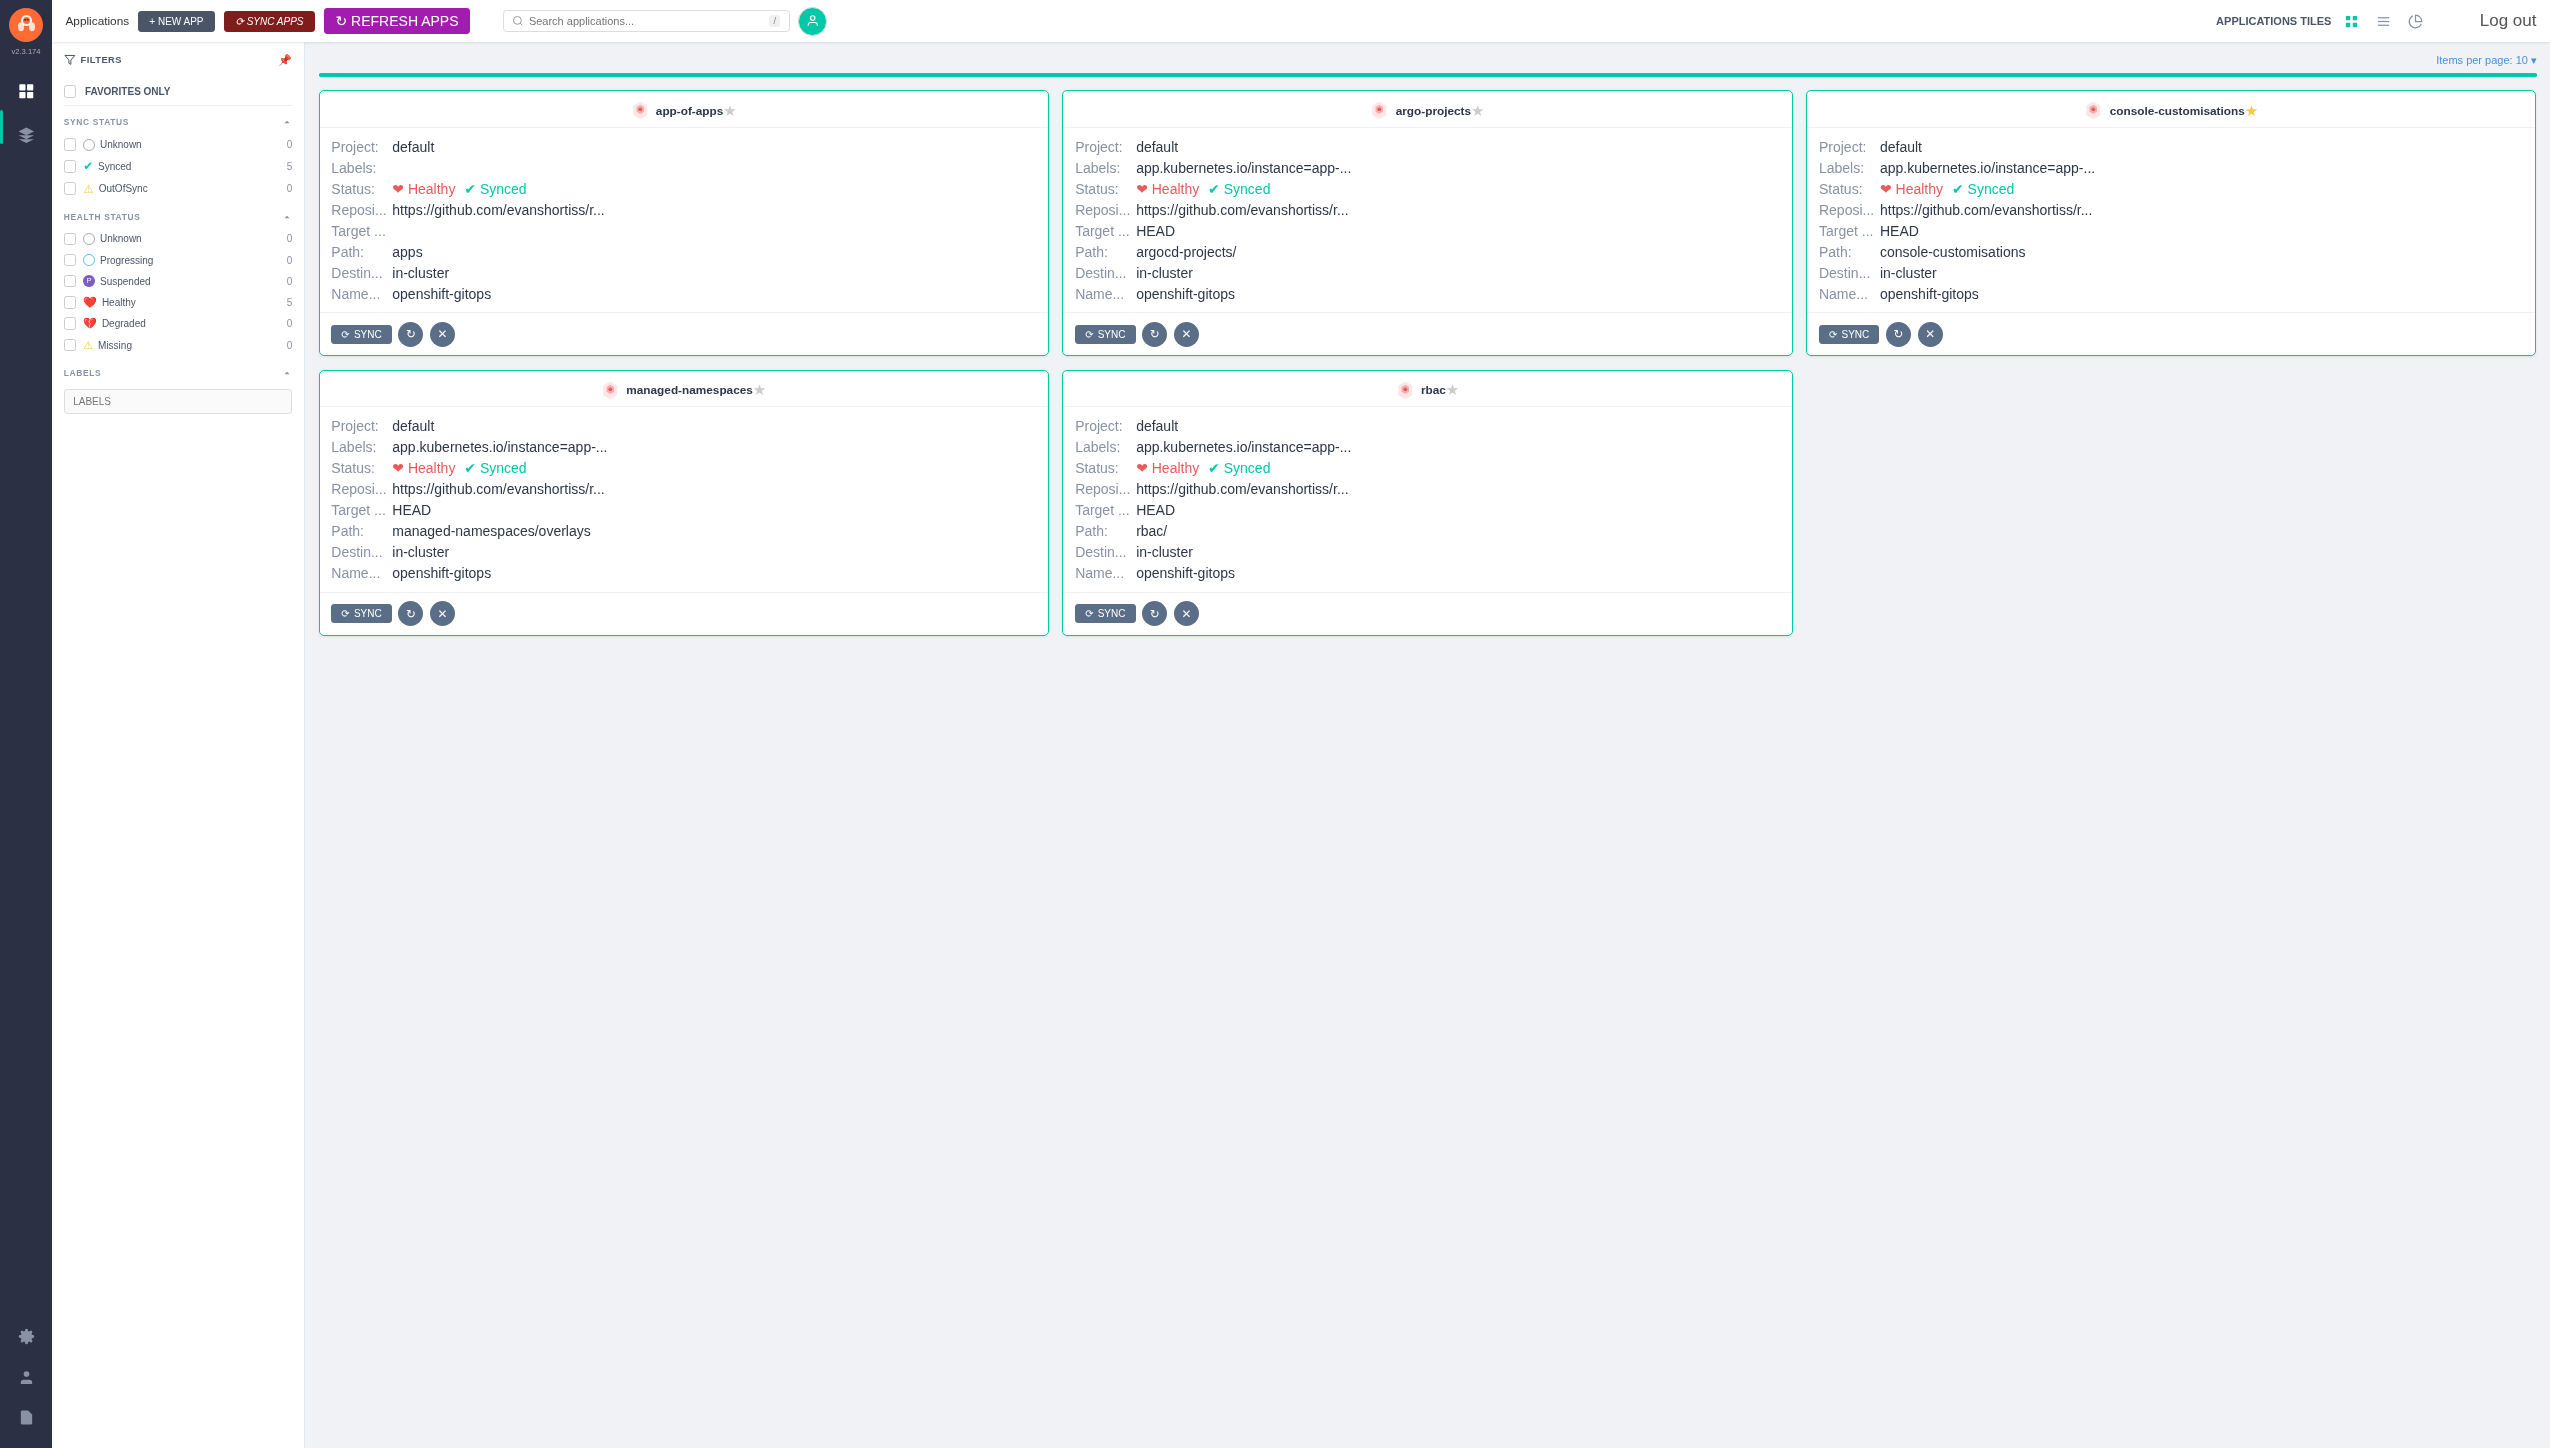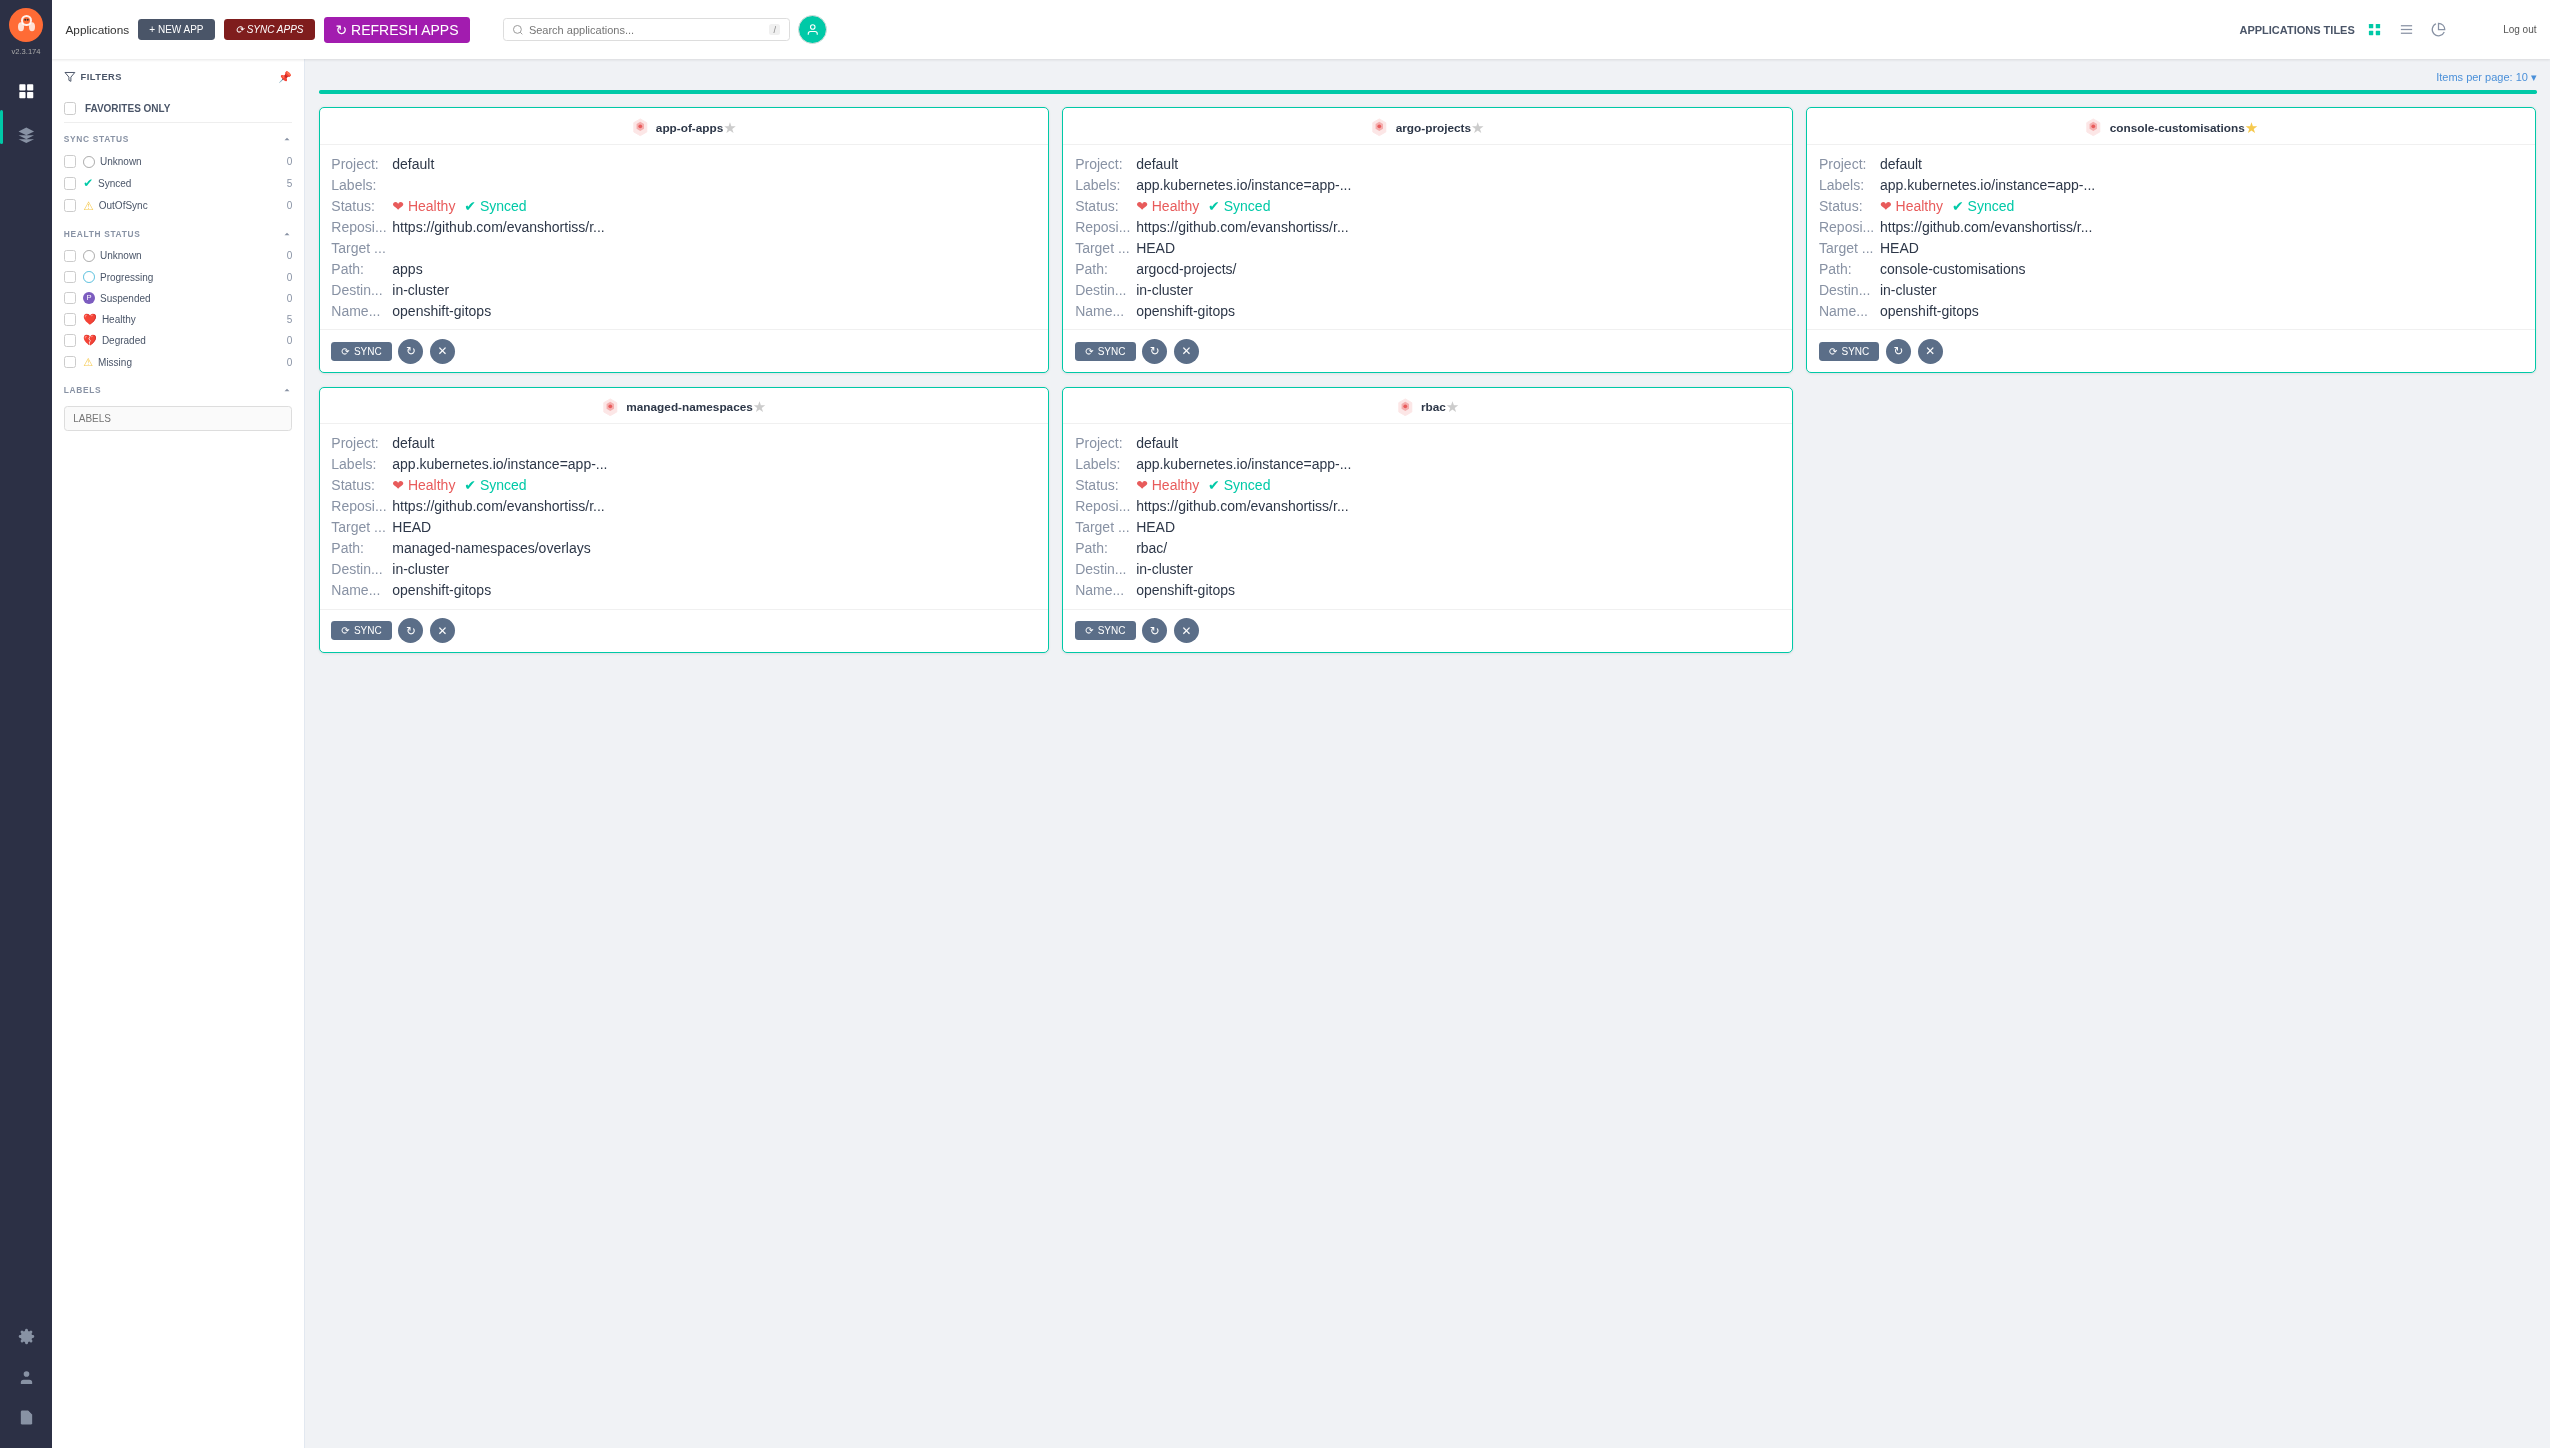--- a/index.html
+++ b/index.html
@@ -52,21 +52,21 @@
     #main {
       flex: 1;
       display: flex;
       flex-direction: column;
       overflow: hidden;
     }
 
     
     #topbar {
       background: #fff;
-      height: 59px;
+      height: 42px;
       display: flex;
       align-items: center;
       padding: 0 13.5px;
       box-shadow: 0 0.8px 2.5px rgba(0,0,0,0.1);
       gap: 8.4px;
       flex-shrink: 0;
       z-index: 10;
     }
     .topbar-title {
       font-size: 11.8px;
@@ -146,21 +146,21 @@
       border-radius: 3.4px;
       cursor: pointer;
       color: #8892a4;
     }
     .view-icon-btn.active { color: #00c9a7; }
     .logout-btn {
       background: none;
       border: none;
       color: #555;
       cursor: pointer;
-      font-size: 10px;
+      font-size: 17px;
       padding-left: 44px;
     }
 
     
     #content {
       display: flex;
       flex: 1;
       overflow: hidden;
     }
 

